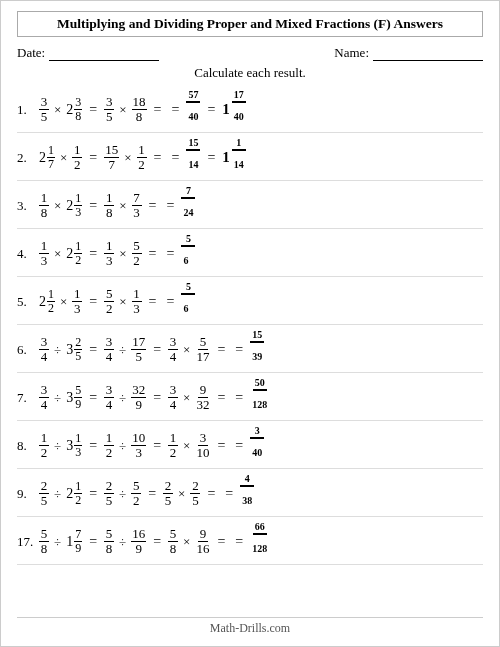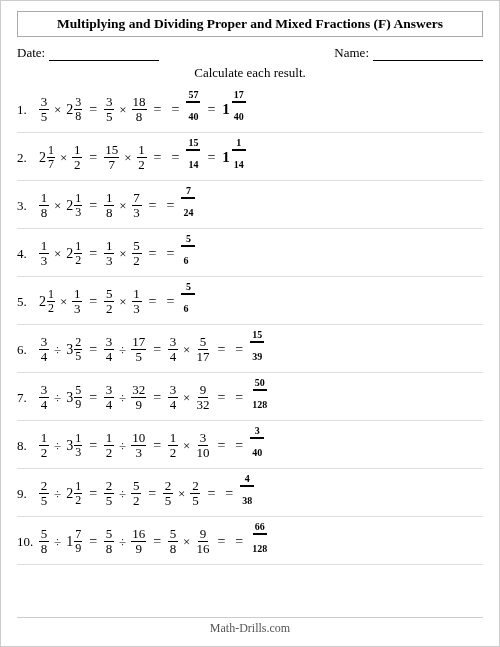--- a/index.html
+++ b/index.html
@@ -535,21 +535,21 @@
           </span>
           <span class="equals">=</span>
           <span class="equals">=</span>
           <span class="answer-frac">
             <span class="num">4</span>
             <span class="den">38</span>
           </span>
         </span>
       </div>
       <div class="problem-row">
-        <span class="problem-num">10.</span>
+        <span class="problem-num">17.</span>
         <span class="expr">
           <span class="frac">
             <span class="num">5</span>
             <span class="den">8</span>
           </span>
           <span class="op">÷</span>
           <span class="mixed">
             <span class="whole">1</span>
             <span class="frac-small">
               <span class="num">7</span>

